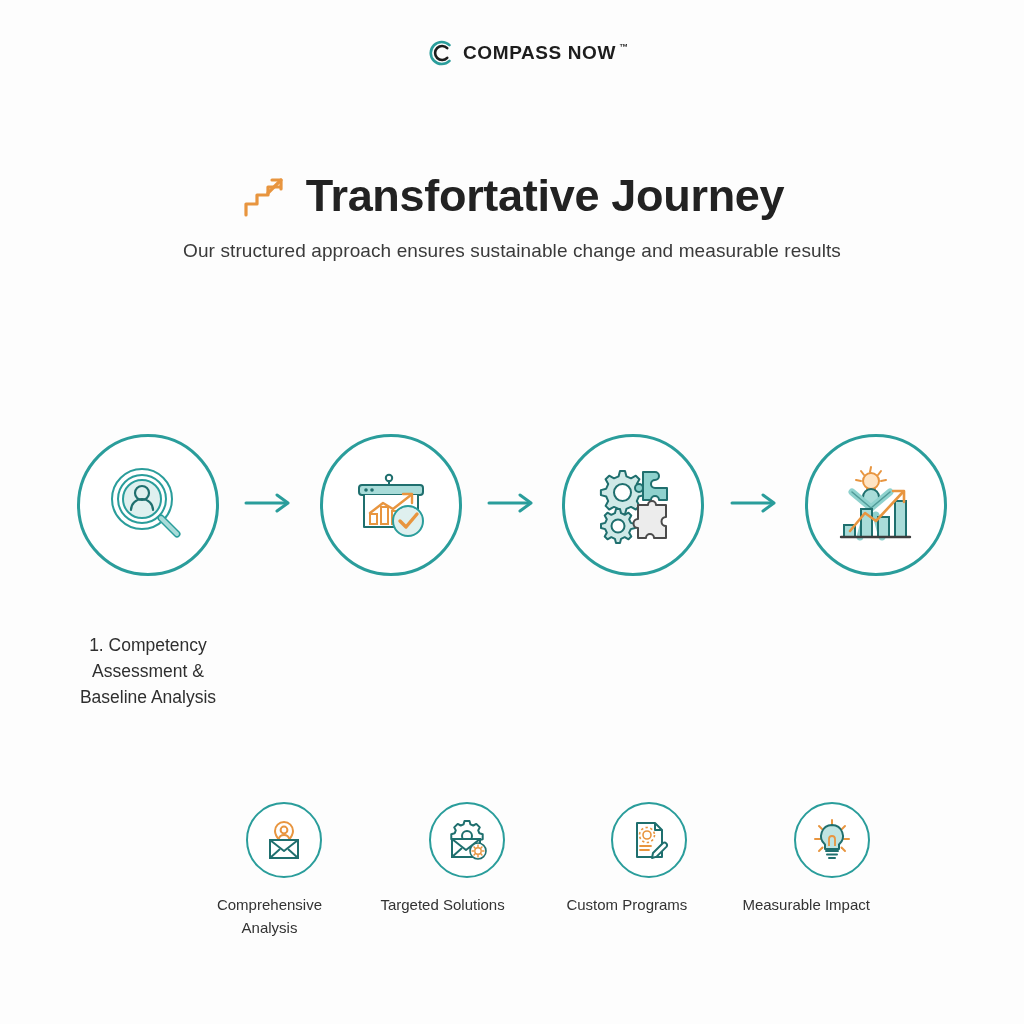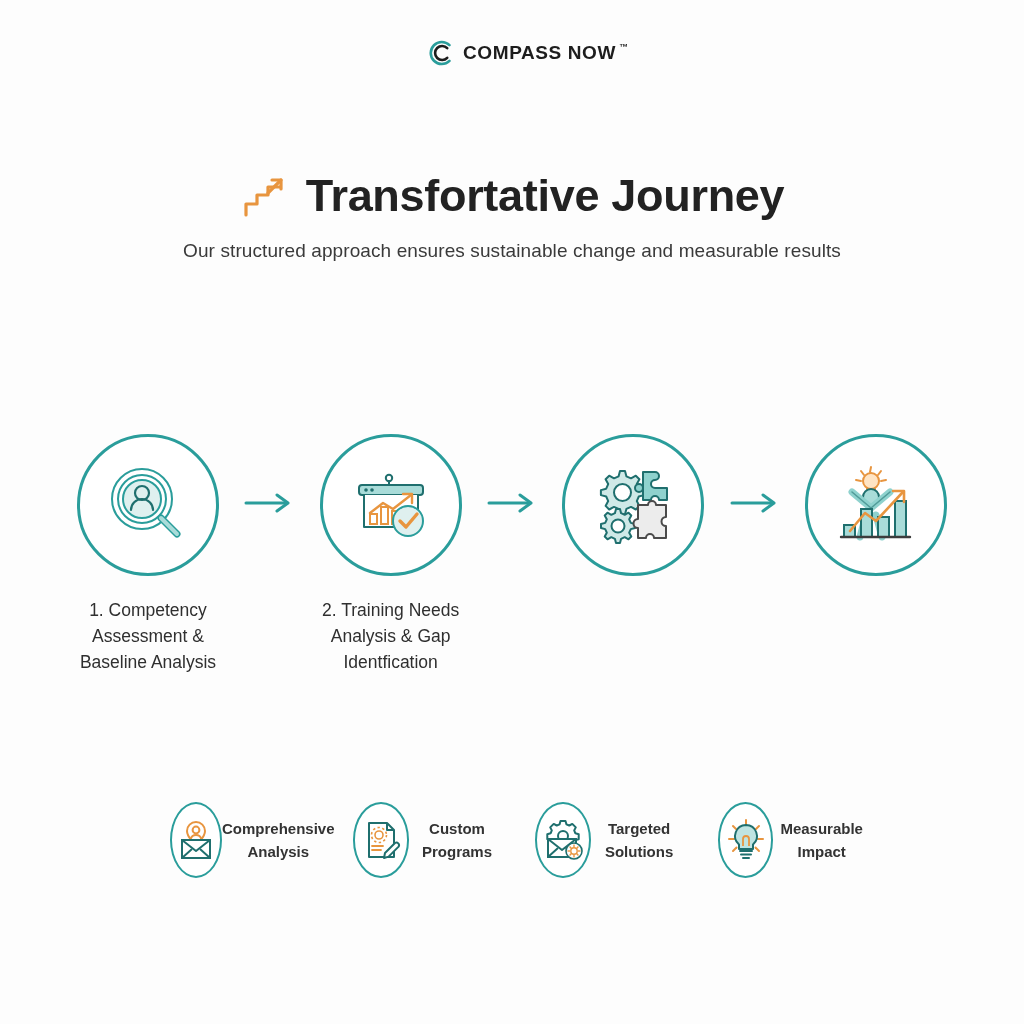--- a/index.html
+++ b/index.html
@@ -91,20 +91,21 @@
     width: 900px;
     display: flex;
     align-items: flex-start;
     justify-content: space-between;
   }
   .step {
     width: 172px;
     display: flex;
     flex-direction: column;
     align-items: center;
+    gap: 35px;
   }
   .step-circle {
     width: 142px;
     height: 142px;
     border-radius: 50%;
     border: 3px solid #2a9d9b;
     background: #ffffff;
     display: flex;
     align-items: center;
     justify-content: center;
@@ -133,23 +134,22 @@
     top: 802px;
     left: 170px;
     width: 700px;
     display: flex;
     align-items: flex-start;
     justify-content: space-between;
   }
   .benefit {
     width: 152px;
     display: flex;
-    flex-direction: row;
-    align-items: flex-start;
-    font-weight: bold;
+    flex-direction: column;
+    align-items: flex-end;
   }
   .benefit-circle {
     width: 76px;
     height: 76px;
     border-radius: 50%;
     border: 2px solid #2a9d9b;
     background: #ffffff;
     display: flex;
     align-items: center;
     justify-content: center;
@@ -235,25 +235,20 @@
           <rect x="25" y="55" width="7" height="10" fill="none" stroke="#e8953f" stroke-width="2"></rect>
           <rect x="36" y="48" width="7" height="17" fill="none" stroke="#e8953f" stroke-width="2"></rect>
           <rect x="47" y="52" width="7" height="13" fill="none" stroke="#e8953f" stroke-width="2"></rect>
           <path d="M25 54 L38 44 L48 50 L66 36" fill="none" stroke="#e8953f" stroke-width="2.4" stroke-linecap="round" stroke-linejoin="round"></path>
           <path d="M58 35 L67 35 L67 44" fill="none" stroke="#e8953f" stroke-width="2.4" stroke-linecap="round" stroke-linejoin="round"></path>
           <circle cx="63" cy="62" r="15" fill="#dff0ef" stroke="#2a9d9b" stroke-width="2"></circle>
           <path d="M55 62 L61 68 L72 55" fill="none" stroke="#e8953f" stroke-width="3.4" stroke-linecap="round" stroke-linejoin="round"></path>
         </svg>
       </span>
     </div>
-    <div class="step-label">
-      <div>2. Training Needs</div>
-      <div>Analysis &amp; Gap</div>
-      <div>Identfication</div>
-    </div>
   </div>
 
   <div class="connector">
     <span>
       <svg width="50" height="22" viewBox="0 0 50 22">
         <line x1="2" y1="11" x2="42" y2="11" stroke="#2a9d9b" stroke-width="3" stroke-linecap="round"></line>
         <path d="M33 3 L44 11 L33 19" fill="none" stroke="#2a9d9b" stroke-width="3" stroke-linecap="round" stroke-linejoin="round"></path>
       </svg>
     </span>
   </div>
@@ -336,44 +331,20 @@
     <div class="benefit-label">
       <div>Comprehensive</div>
       <div>Analysis</div>
     </div>
   </div>
 
   <div class="benefit">
     <div class="benefit-circle">
       <span>
         <svg width="48" height="48" viewBox="0 0 48 48">
-          <path d="M12 7 h18 l7 7 v27 h-25z" fill="#ffffff" stroke="#1f6f6e" stroke-width="2" stroke-linejoin="round"></path>
-          <path d="M30 7 v7 h7" fill="none" stroke="#1f6f6e" stroke-width="2" stroke-linejoin="round"></path>
-          <g stroke="#e8953f" stroke-width="1.6" fill="none">
-            <circle cx="22" cy="19" r="4"></circle>
-            <circle cx="22" cy="19" r="7.5" stroke-dasharray="2.4 2.4"></circle>
-          </g>
-          <g stroke="#e8953f" stroke-width="1.8" stroke-linecap="round">
-            <line x1="15" y1="30" x2="26" y2="30"></line>
-            <line x1="15" y1="34" x2="24" y2="34"></line>
-          </g>
-          <path d="M28 37 L38 27 a2.6 2.6 0 0 1 3.6 3.6 L31.6 40.6 L27 42z" fill="#ffffff" stroke="#1f6f6e" stroke-width="2" stroke-linejoin="round"></path>
-        </svg>
-      </span>
-    </div>
-    <div class="benefit-label">
-      <div>Custom Programs</div>
-      <div></div>
-    </div>
-  </div>
-
-  <div class="benefit">
-    <div class="benefit-circle">
-      <span>
-        <svg width="48" height="48" viewBox="0 0 48 48">
           <g fill="none" stroke="#1f6f6e" stroke-width="2" stroke-linejoin="round">
             <path d="M21.5 5 l5 0 0.9 3.3 2.9 1.2 3-1.6 3.5 3.5 -1.6 3 1.2 2.9 3.3 0.9 0 5 -3.3 0.9 -1.2 2.9 1.6 3 -3.5 3.5 -3-1.6 -2.9 1.2 -0.9 3.3 -5 0 -0.9-3.3 -2.9-1.2 -3 1.6 -3.5-3.5 1.6-3 -1.2-2.9 -3.3-0.9 0-5 3.3-0.9 1.2-2.9 -1.6-3 3.5-3.5 3 1.6 2.9-1.2z"></path>
             <circle cx="24" cy="20" r="5"></circle>
           </g>
           <rect x="9" y="23" width="28" height="18" fill="#ffffff" stroke="#1f6f6e" stroke-width="2"></rect>
           <path d="M9 23 L23 34 L37 23" fill="none" stroke="#1f6f6e" stroke-width="2" stroke-linejoin="round"></path>
           <path d="M9 41 L19 32 M37 41 L27 32" fill="none" stroke="#1f6f6e" stroke-width="2"></path>
           <circle cx="35" cy="35" r="8" fill="#ffffff" stroke="#1f6f6e" stroke-width="1.6"></circle>
           <g stroke="#e8953f" stroke-width="1.4">
             <circle cx="35" cy="35" r="3.2" fill="none"></circle>
@@ -392,20 +363,44 @@
     <div class="benefit-label">
       <div>Targeted Solutions</div>
       <div></div>
     </div>
   </div>
 
   <div class="benefit">
     <div class="benefit-circle">
       <span>
         <svg width="48" height="48" viewBox="0 0 48 48">
+          <path d="M12 7 h18 l7 7 v27 h-25z" fill="#ffffff" stroke="#1f6f6e" stroke-width="2" stroke-linejoin="round"></path>
+          <path d="M30 7 v7 h7" fill="none" stroke="#1f6f6e" stroke-width="2" stroke-linejoin="round"></path>
+          <g stroke="#e8953f" stroke-width="1.6" fill="none">
+            <circle cx="22" cy="19" r="4"></circle>
+            <circle cx="22" cy="19" r="7.5" stroke-dasharray="2.4 2.4"></circle>
+          </g>
+          <g stroke="#e8953f" stroke-width="1.8" stroke-linecap="round">
+            <line x1="15" y1="30" x2="26" y2="30"></line>
+            <line x1="15" y1="34" x2="24" y2="34"></line>
+          </g>
+          <path d="M28 37 L38 27 a2.6 2.6 0 0 1 3.6 3.6 L31.6 40.6 L27 42z" fill="#ffffff" stroke="#1f6f6e" stroke-width="2" stroke-linejoin="round"></path>
+        </svg>
+      </span>
+    </div>
+    <div class="benefit-label">
+      <div>Custom Programs</div>
+      <div></div>
+    </div>
+  </div>
+
+  <div class="benefit">
+    <div class="benefit-circle">
+      <span>
+        <svg width="48" height="48" viewBox="0 0 48 48">
           <g stroke="#e8953f" stroke-width="2" stroke-linecap="round">
             <line x1="24" y1="4" x2="24" y2="9"></line>
             <line x1="11" y1="10" x2="14.5" y2="13.5"></line>
             <line x1="37" y1="10" x2="33.5" y2="13.5"></line>
             <line x1="7" y1="23" x2="12" y2="23"></line>
             <line x1="41" y1="23" x2="36" y2="23"></line>
             <line x1="11" y1="35" x2="14.5" y2="31.5"></line>
             <line x1="37" y1="35" x2="33.5" y2="31.5"></line>
           </g>
           <path d="M24 9 a11 11 0 0 1 7 19.4 v4.6 h-14 v-4.6 A11 11 0 0 1 24 9z" fill="#bfe4e2" stroke="#1f6f6e" stroke-width="2" stroke-linejoin="round"></path>

